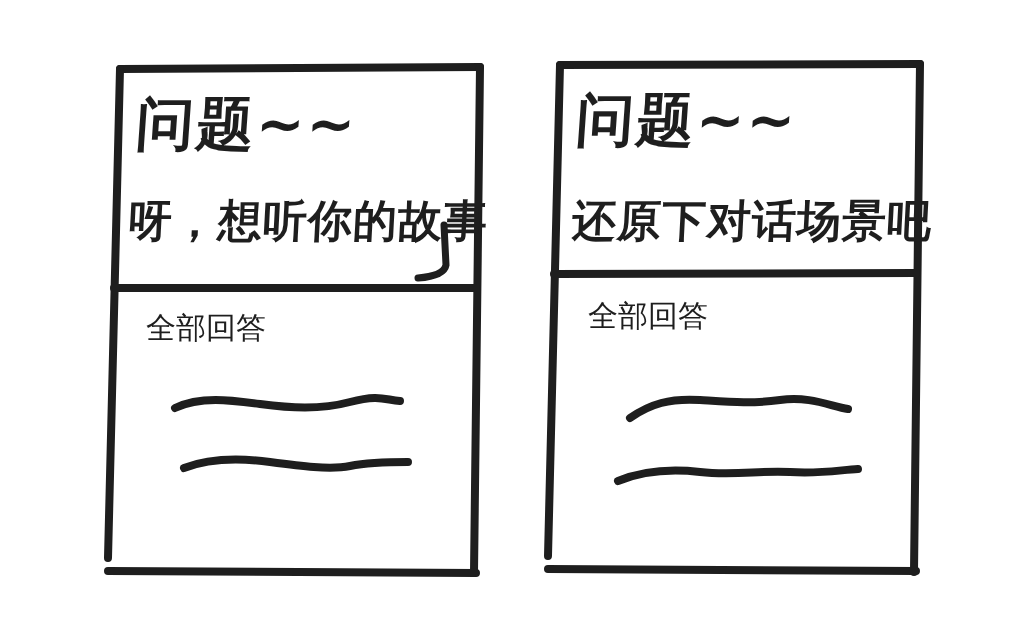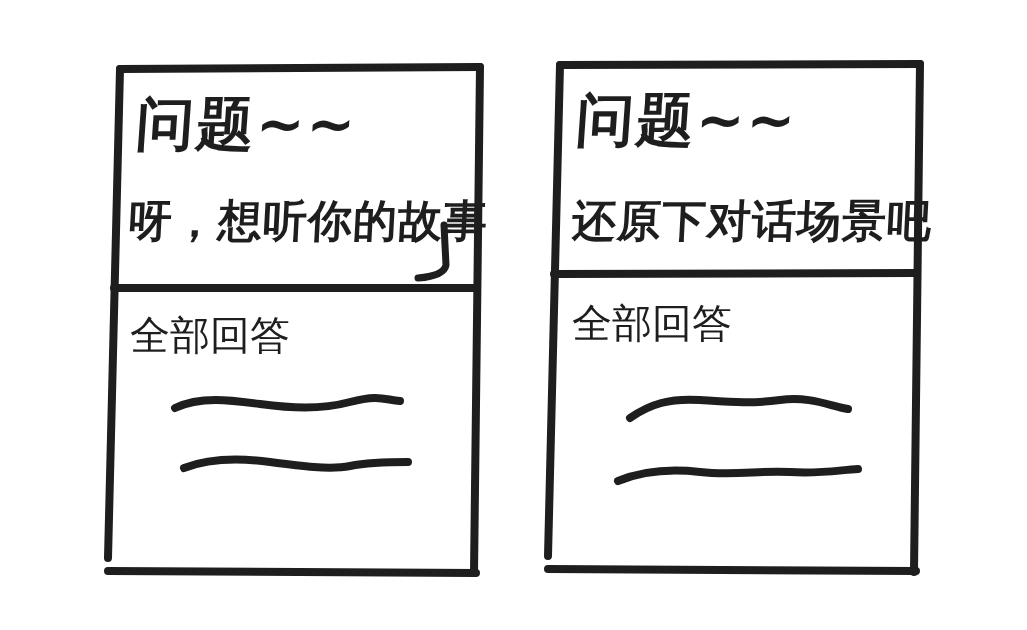--- a/index.html
+++ b/index.html
@@ -40,23 +40,24 @@
     .subtitle {
       position: absolute;
       font-size: 44px;
       font-weight: bold;
       letter-spacing: 1px;
       white-space: nowrap;
       transform: skewX(-3deg);
     }
     .answers-label {
       position: absolute;
-      font-size: 40px;
+      font-size: 30px;
       font-weight: normal;
       white-space: nowrap;
+      margin-left: 16px;
     }
     .placeholder-lines {
       position: absolute;
       overflow: visible;
     }
   </style>
 </head>
 <body>
 
 <div class="canvas">

